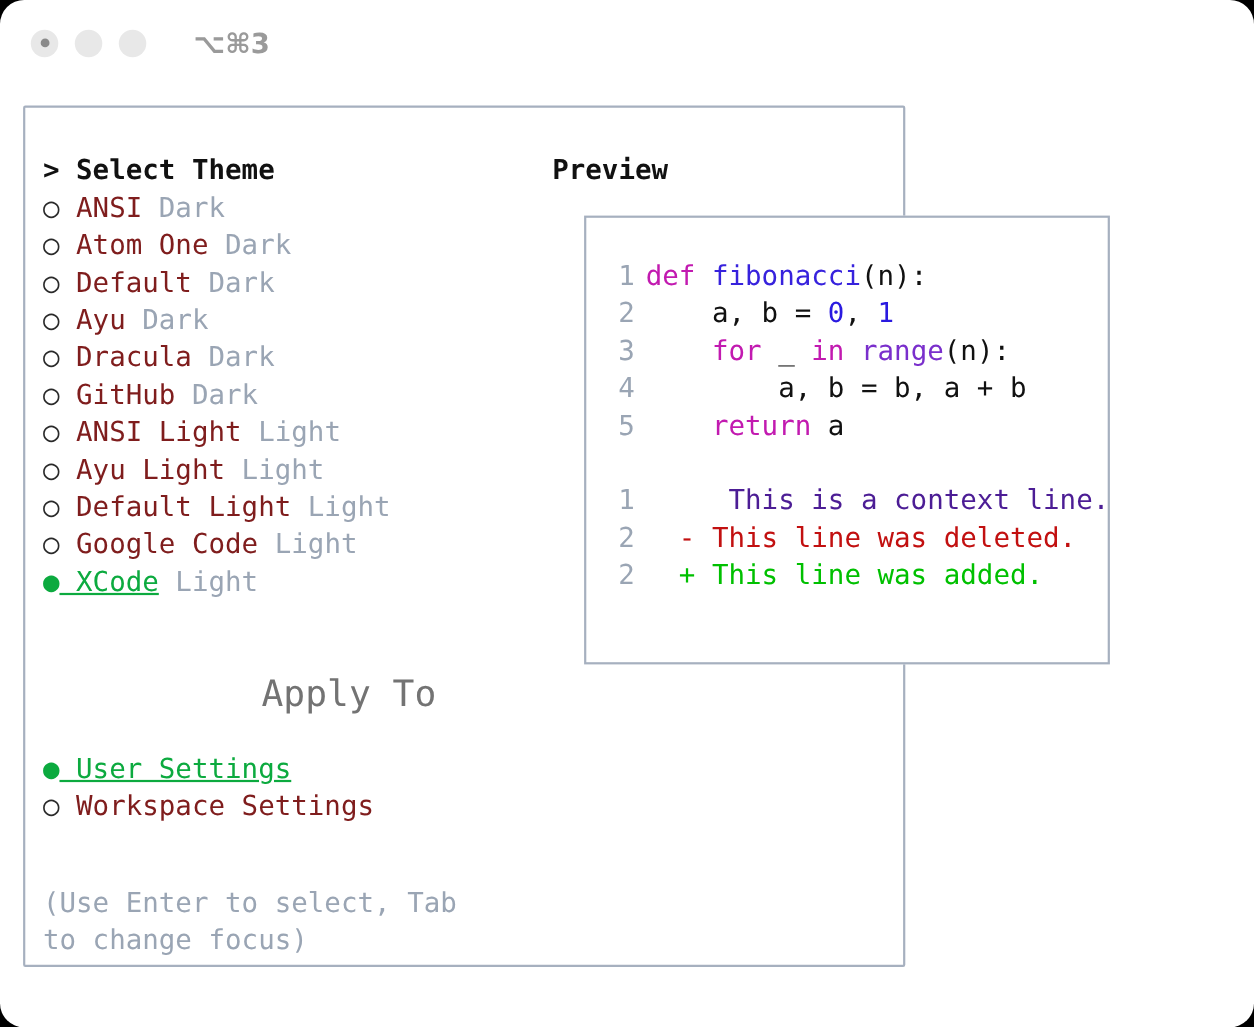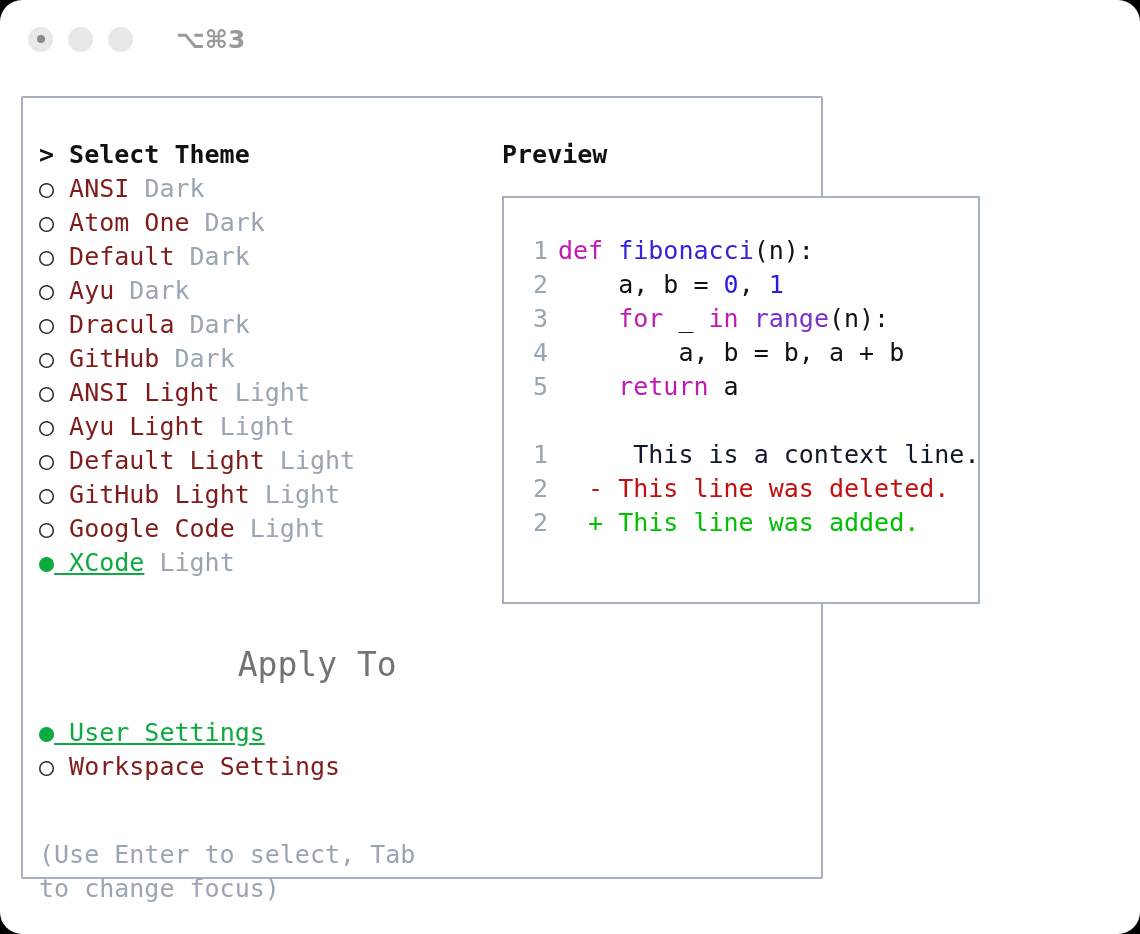--- a/index.html
+++ b/index.html
@@ -125,40 +125,41 @@
     line-height: 34px;
   }
   .preview-box {
     margin-top: 24px;
     width: 478px;
     height: 408px;
     border: 2px solid #a6b0bf;
     box-sizing: border-box;
     background: #ffffff;
     padding: 36px 0 0 0;
+    margin-left: 29px;
   }
   .code-line {
     font-size: 25px;
     line-height: 34px;
     white-space: pre;
     padding-left: 18px;
   }
   .gutter {
     color: #9aa5b4;
     display: inline-block;
     width: 26px;
     text-align: right;
     margin-right: 10px;
   }
   .tok-kw   { color: #c21ab0; }
   .tok-fn   { color: #3722dd; }
   .tok-num  { color: #2a1ae0; }
   .tok-bi   { color: #7a2fcc; }
   .tok-txt  { color: #111111; }
-  .tok-ctx  { color: #0f172a; }
+  .tok-ctx  { color: #4c1d95; }
   .tok-del  { color: #c21010; }
   .tok-add  { color: #00c000; }
   .code-gap { height: 34px; }
 </style>
 </head>
 <body>
 
 <div class="screen">
 
   <div class="titlebar">
@@ -179,21 +180,20 @@
       <div id="theme-items">
           <div class="row"><span class="bullet off">○</span><span class="label"> ANSI</span><span class="variant"> Dark</span></div>
           <div class="row"><span class="bullet off">○</span><span class="label"> Atom One</span><span class="variant"> Dark</span></div>
           <div class="row"><span class="bullet off">○</span><span class="label"> Default</span><span class="variant"> Dark</span></div>
           <div class="row"><span class="bullet off">○</span><span class="label"> Ayu</span><span class="variant"> Dark</span></div>
           <div class="row"><span class="bullet off">○</span><span class="label"> Dracula</span><span class="variant"> Dark</span></div>
           <div class="row"><span class="bullet off">○</span><span class="label"> GitHub</span><span class="variant"> Dark</span></div>
           <div class="row"><span class="bullet off">○</span><span class="label"> ANSI Light</span><span class="variant"> Light</span></div>
           <div class="row"><span class="bullet off">○</span><span class="label"> Ayu Light</span><span class="variant"> Light</span></div>
           <div class="row"><span class="bullet off">○</span><span class="label"> Default Light</span><span class="variant"> Light</span></div>
-          <div class="row"><span class="bullet off">○</span><span class="label"> GitHub Light</span><span class="variant"> Light</span></div>
           <div class="row"><span class="bullet off">○</span><span class="label"> Google Code</span><span class="variant"> Light</span></div>
           <div class="row selected"><span class="bullet on">●</span><span class="label"> XCode</span><span class="variant"> Light</span></div>
         </div>
 
       <div class="spacer"></div>
 
       <div class="apply-title">
         <span>&nbsp;&nbsp;</span><span>Apply To</span>
       </div>
       <div id="apply-items">

